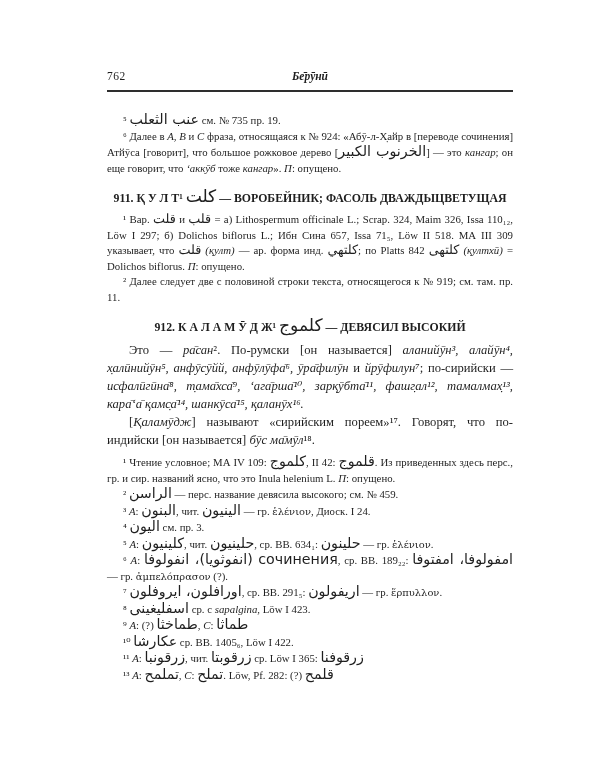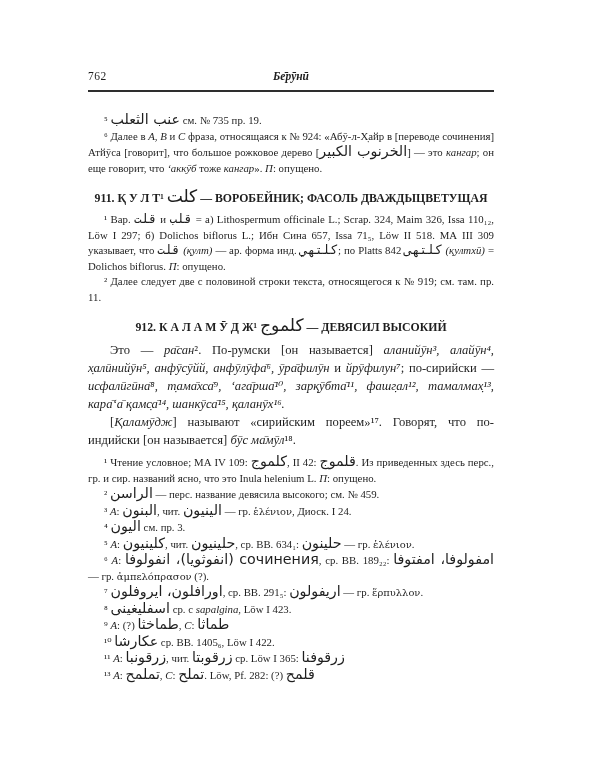--- a/index.html
+++ b/index.html
@@ -7,21 +7,21 @@
     position: relative;
     width: 600px;
     height: 766px;
     background: #fff;
     overflow: hidden;
     font-family: "Liberation Serif", "DejaVu Serif", serif;
     color: #1e1e1e;
   }
   .content {
     position: absolute;
-    left: 88px;
+    left: 107px;
     top: 70px;
     width: 406px;
   }
   .header {
     position: relative;
     height: 17px;
     font-size: 11.5px;
   }
   .pagenum { position: absolute; left: 0; top: 0; letter-spacing: 0.5px; }
   .runtitle {
@@ -53,21 +53,21 @@
     margin: 12px 0 6px 0;
     font-size: 11.8px;
     font-weight: bold;
     text-align: center;
     line-height: 16px;
   }
   .fnblock { margin-top: 5px; }
   
   .i { font-style: italic; }
   .ar {
-    font-family: Liberation Mono, monospace;
+    font-family: Liberation Serif, serif;
     direction: rtl;
     unicode-bidi: isolate;
     font-size: 1.18em;
     line-height: 1.05;
   }
   .ar-lg {
     font-family: "DejaVu Sans", sans-serif;
     direction: rtl;
     unicode-bidi: isolate;
     font-size: 1.32em;

